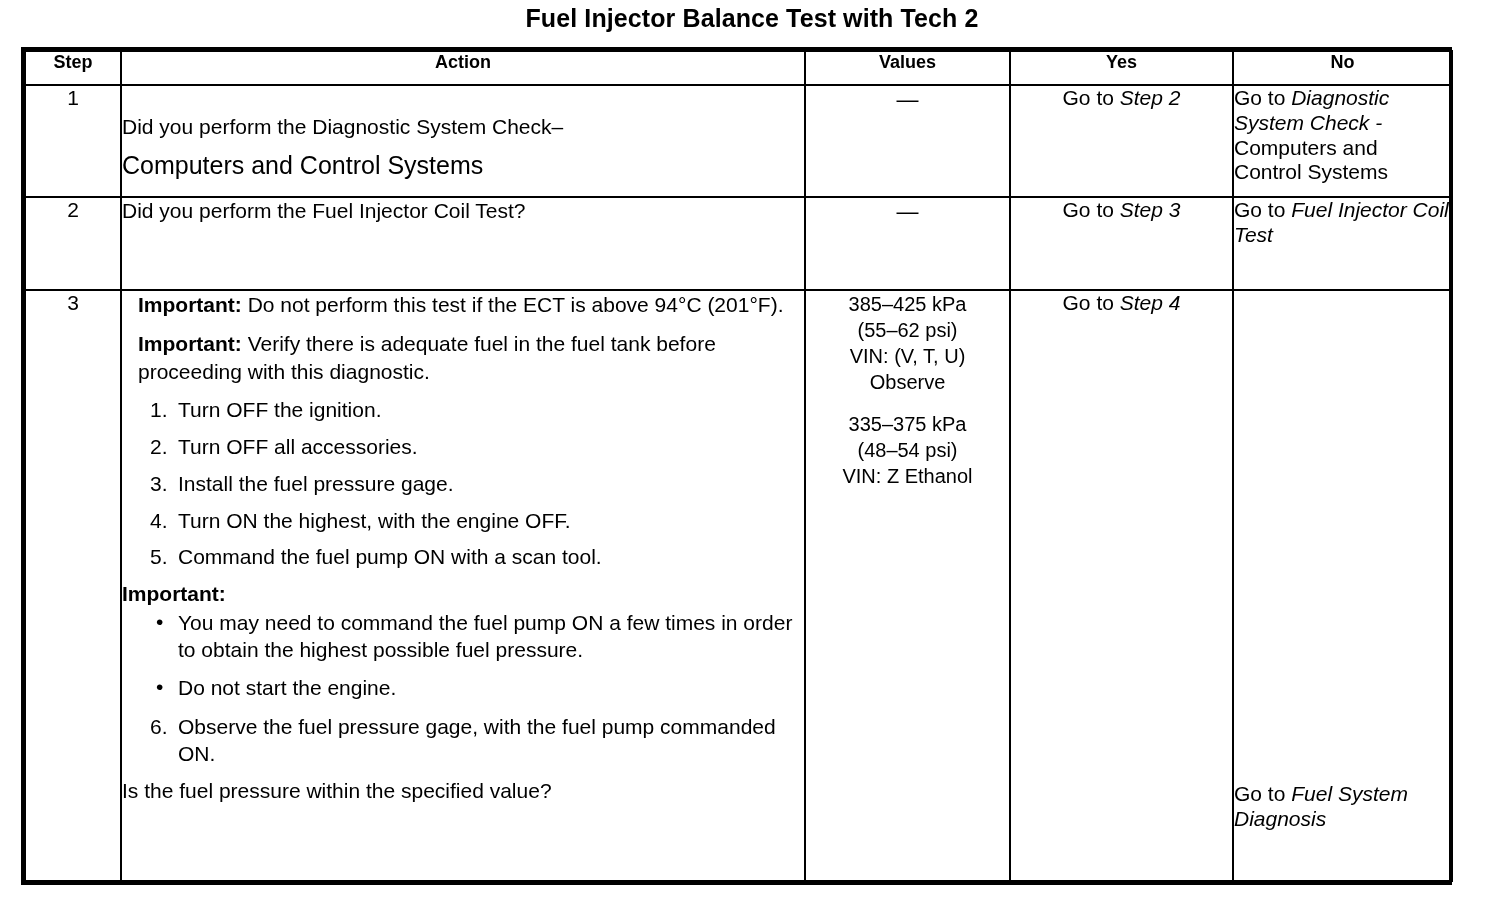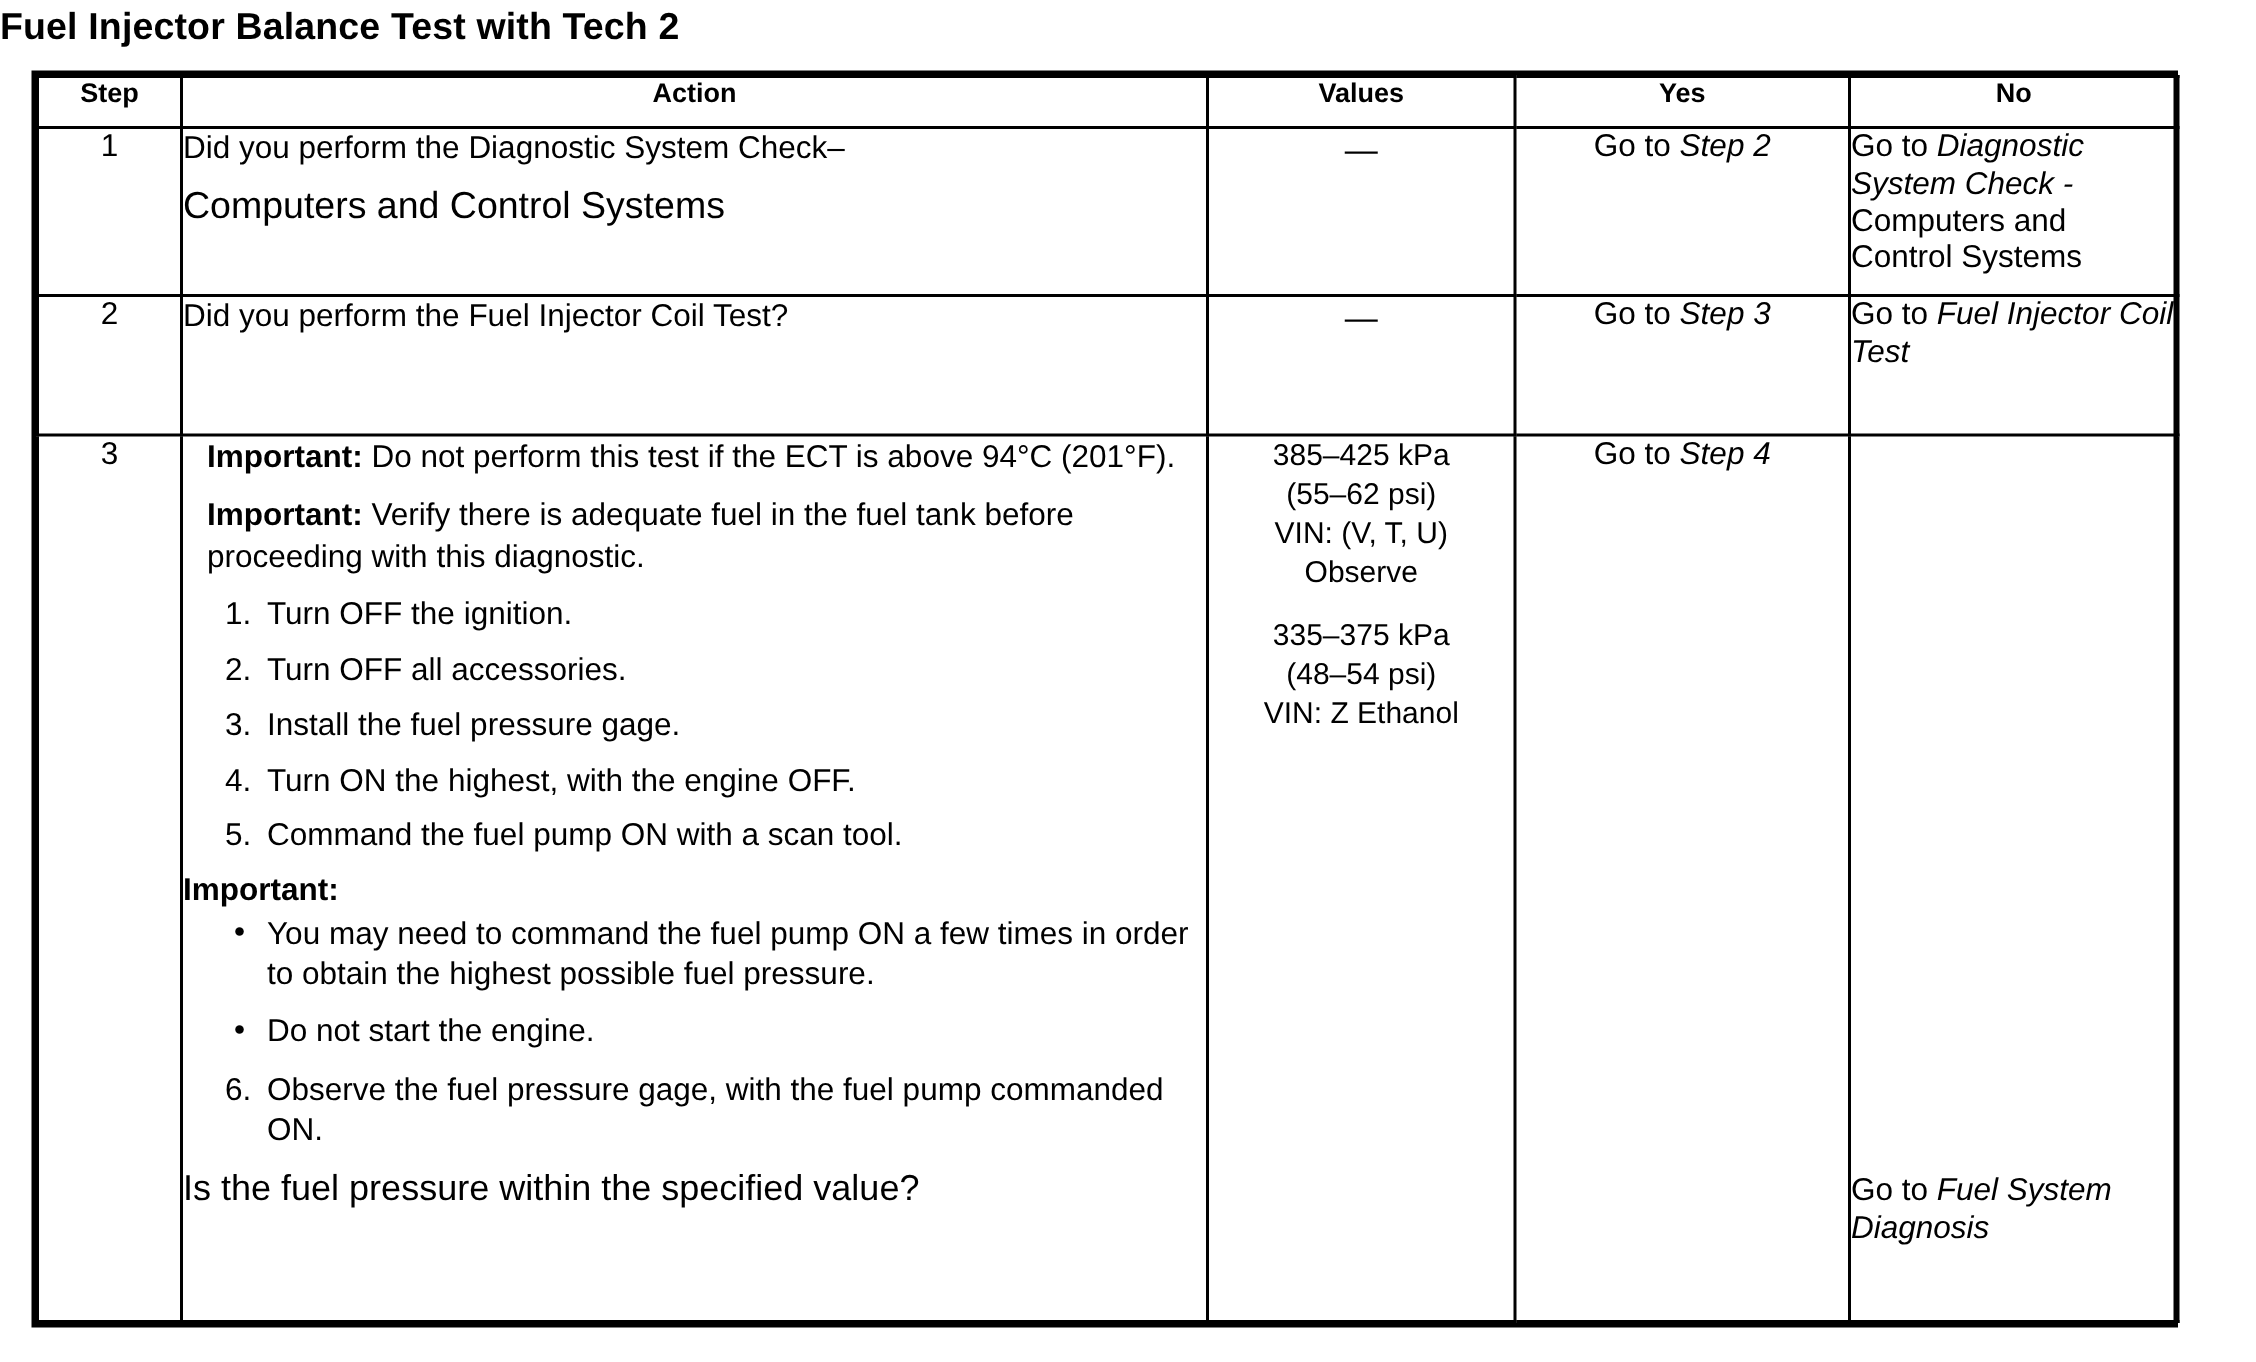--- a/index.html
+++ b/index.html
@@ -15,20 +15,21 @@
     position: relative;
     overflow: hidden;
   }
 
   
   .doc-title {
     position: absolute;
     left: 0;
     top: 4px;
     width: 1504px;
+    text-align: center;
     font-size: 25px;
     font-weight: bold;
     letter-spacing: 0.1px;
   }
 
   
   .table-wrap {
     position: absolute;
     left: 21px;
     top: 47px;
@@ -105,21 +106,21 @@
 
   em.t { font-style: italic; }
   strong.t { font-weight: bold; }
 
   .dash {
     font-size: 22px;
     display: inline-block;
   }
 
   
-  .act1-line1 { font-size: 21px; }
+  .act1-line1 { font-size: 21px; margin-top: 28px; }
   .act1-line2 { font-size: 25px; margin-top: 10px; }
 
   
   .imp-para {
     margin: 0 0 12px 16px;
     font-size: 21px;
     line-height: 1.3;
   }
   .imp-head {
     margin: 0 0 2px 0;
@@ -156,21 +157,21 @@
     margin: 0 0 12px 0;
     padding-left: 56px;
     position: relative;
   }
   ul.bullets li .bullet {
     position: absolute;
     left: 34px;
     top: -1px;
   }
   .tail-q {
-    font-size: 24px;
+    font-size: 21px;
     margin-top: 4px;
   }
 </style>
 </head>
 <body>
 
 <div class="doc-title">Fuel Injector Balance Test with Tech 2</div>
 
 <div class="table-wrap">
   <table class="proc">

